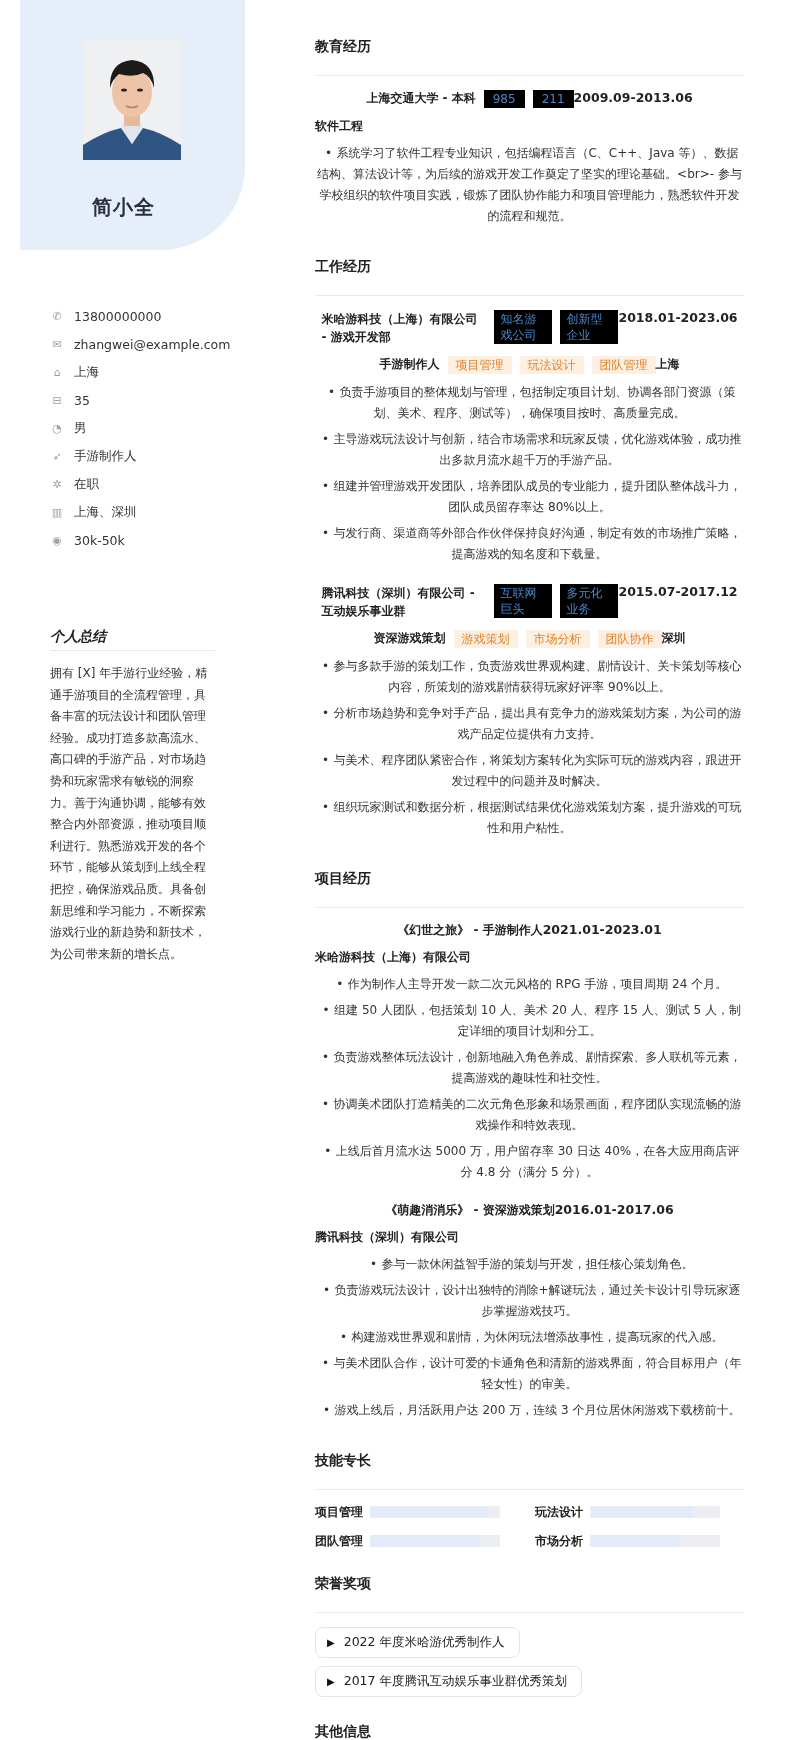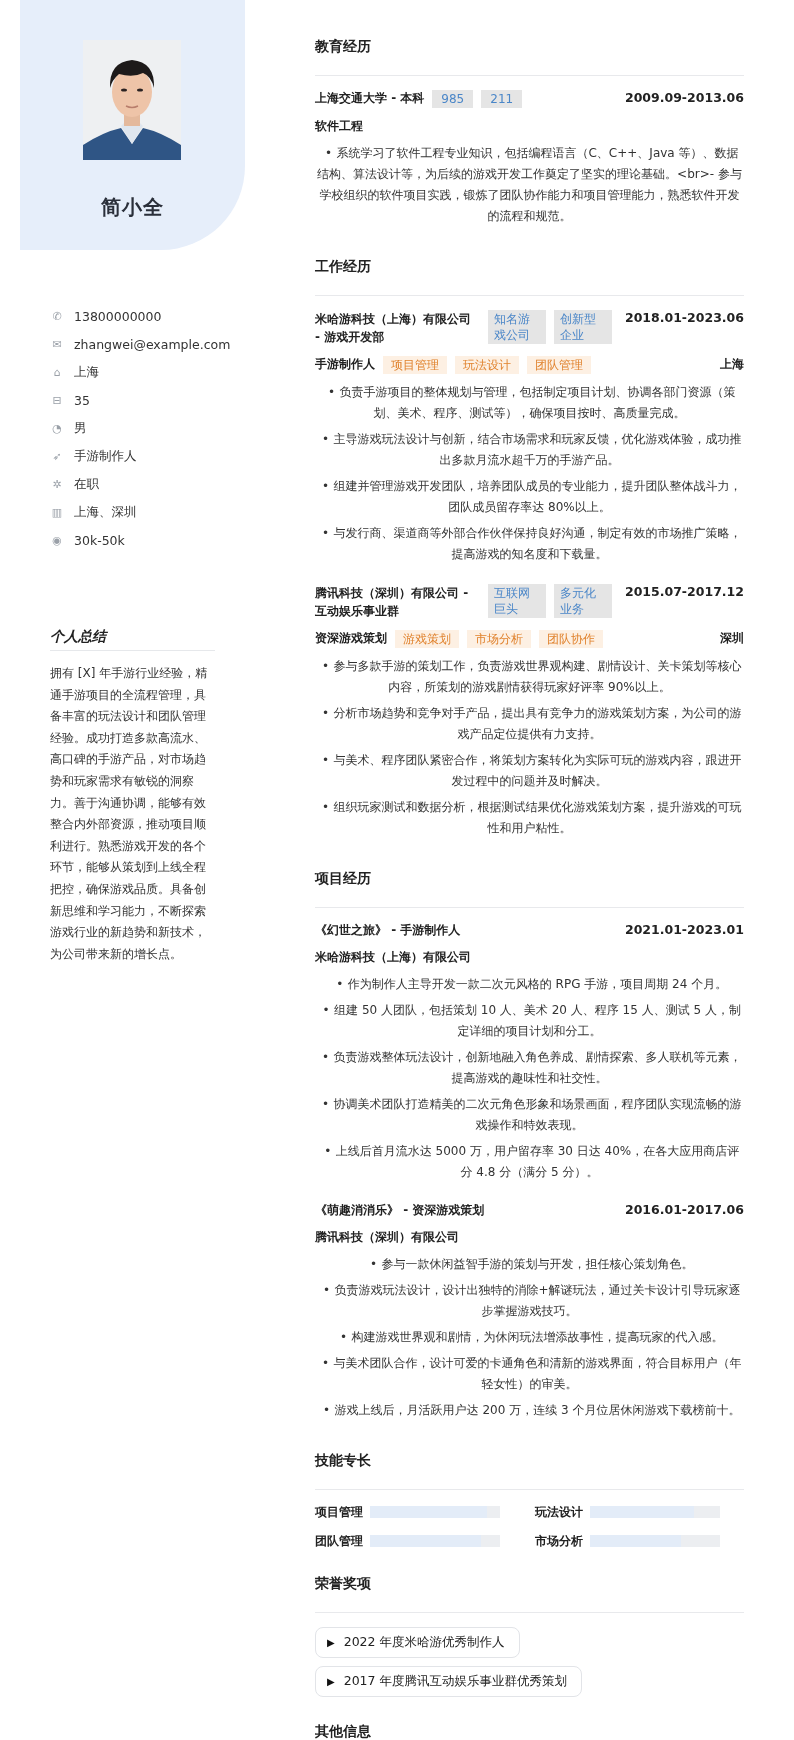--- a/index.html
+++ b/index.html
@@ -18,21 +18,21 @@
     position: absolute; left: 20px; top: 0; width: 225px; height: 250px;
     background: #e6eefa;
     border-bottom-right-radius: 84px;
   }
   .photo {
     position: absolute; left: 83px; top: 40px; width: 98px; height: 120px;
     background: #eef1f4; overflow: hidden;
   }
   .photo svg { display: block; }
   .name {
-    position: absolute; left: 20px; width: 225px; top: 194px;
+    position: absolute; left: 11px; width: 225px; top: 194px;
     text-align: center; font-size: 20px; font-weight: bold; color: #2a2f3a;
     letter-spacing: 1px;
   }
   .contacts { position: absolute; left: 50px; top: 302px; }
   .contact {
     display: flex; align-items: center; height: 28px; font-size: 12.5px; color: #333;
   }
   .contact .ic {
     width: 14px; height: 14px; margin-right: 10px; display: inline-flex;
     align-items: center; justify-content: center; color: #9aa0a8; font-size: 11px;
@@ -44,26 +44,26 @@
   }
   .summary p { font-size: 12px; line-height: 21.6px; color: #333; }
 
   
   .right { position: absolute; left: 315px; top: 0; width: 429px; }
   .section { margin-bottom: 0; }
   .sec-title {
     font-size: 14px; font-weight: bold; color: #222;
     padding-bottom: 19px; border-bottom: 1px solid #e8e9ec; margin-bottom: 14px;
   }
-  .row { display: flex; align-items: flex-start; justify-content: space-between; }
+  .row { display: flex; align-items: flex-start; justify-content: center; }
   .row-left { display: flex; align-items: flex-start; }
   .bold { font-weight: bold; font-size: 12px; color: #222; }
   .date { font-weight: bold; font-size: 12.5px; color: #222; white-space: nowrap; }
   .tag-blue {
-    background: #e5e5e5; color: #4a86c8; font-size: 12px;
+    background: #000000; color: #4a86c8; font-size: 12px;
     padding: 1px 9px; margin-left: 8px; line-height: 16px;
   }
   .tag-blue.multi { width: 58px; padding: 1px 6px; line-height: 16px; }
   .tag-orange {
     background: #fdf0e3; color: #e0822d; font-size: 12px;
     padding: 1px 8px; margin-left: 8px; line-height: 16px;
   }
   .sub { margin-top: 10px; margin-bottom: 8px; }
   ul.bul { list-style: none; }
   ul.bul li {

